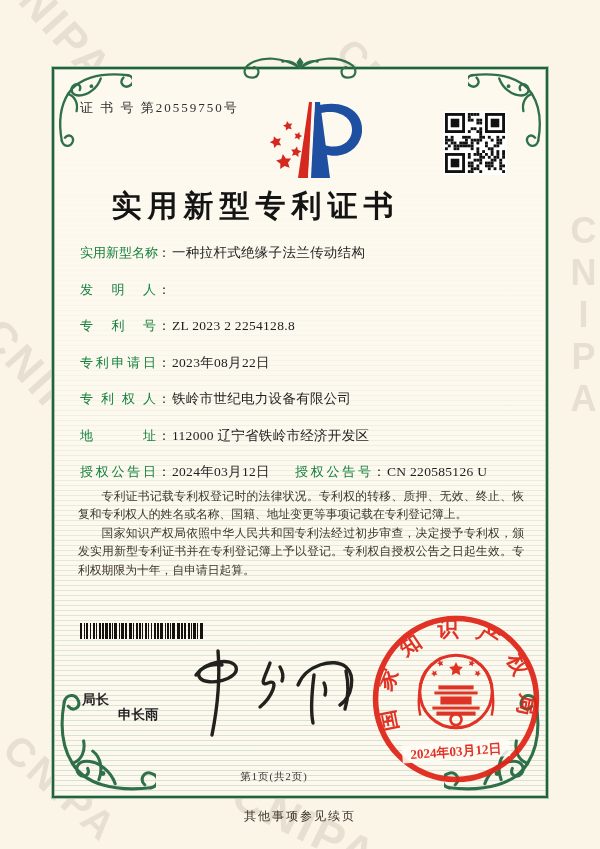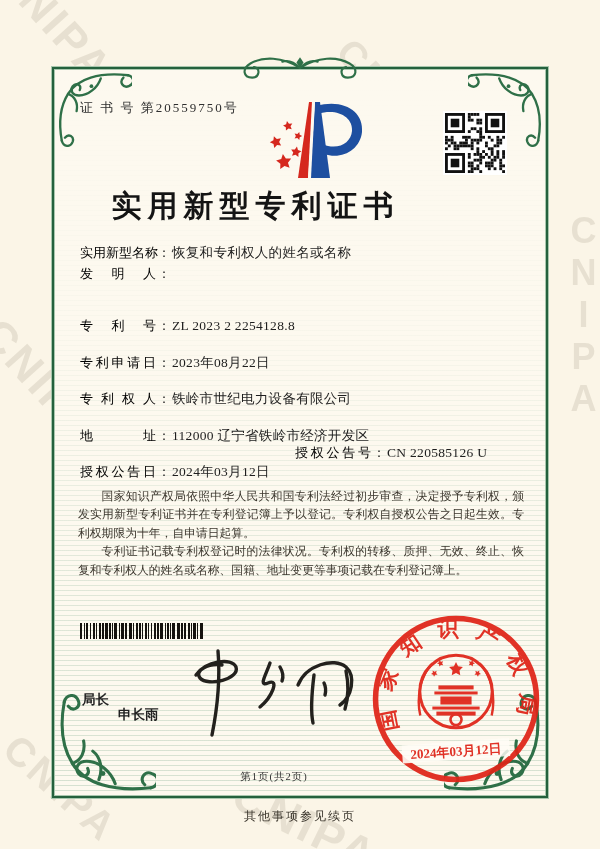--- a/index.html
+++ b/index.html
@@ -38,21 +38,21 @@
   .orn{position:absolute;z-index:3;pointer-events:none;}
   
   .content{position:absolute;inset:0;z-index:4;}
   .certno{position:absolute;left:80px;top:99px;font-size:13px;letter-spacing:2px;color:#2f2f2f;}
   .title{
     position:absolute;left:0;top:186px;width:511px;text-align:center;
     font-size:30px;font-weight:700;letter-spacing:6px;color:#141414;
   }
   .row{position:absolute;left:80px;display:flex;align-items:baseline;white-space:nowrap;}
   .flabel{
-    display:inline-block;width:76px;font-size:13px;color:#000000;
+    display:inline-block;width:76px;font-size:13px;color:#15803d;
     text-align:justify;text-align-last:justify;
   }
   .fcolon{display:inline-block;width:16px;text-align:center;font-size:13px;color:#262626;}
   .fvalue{font-size:13.5px;color:#1e1e1e;letter-spacing:0.3px;}
   .paras{
     position:absolute;left:78px;top:487px;width:446px;
     font-size:11.8px;line-height:18.4px;color:#3a352c;text-align:justify;
   }
   .paras p{margin:0;text-indent:2em;}
   .barcode{position:absolute;left:80px;top:623px;width:212px;height:16px;font-size:0;}
@@ -291,23 +291,23 @@
         <rect x="0" y="40" width="20" height="20" fill="#111"></rect>
         <rect x="2.857142857142857" y="42.85714285714286" width="14.285714285714286" height="14.285714285714286" fill="#fff"></rect>
         <rect x="5.714285714285714" y="45.714285714285715" width="8.571428571428571" height="8.571428571428571" fill="#111"></rect>
       </svg></div>
 
   <div class="title">实用新型专利证书</div>
 
   <div class="row" style="top:244px;">
     <span class="flabel">实用新型名称</span>
       <span class="fcolon">：</span>
-      <span class="fvalue">恢复和专利权人的姓名或名称</span>
-  </div>
-  <div class="row" style="top:265px;">
+      <span class="fvalue">一种拉杆式绝缘子法兰传动结构</span>
+  </div>
+  <div class="row" style="top:281px;">
     <span class="flabel">发明人</span>
       <span class="fcolon">：</span>
   </div>
   <div class="row" style="top:317px;">
     <span class="flabel">专利号</span>
       <span class="fcolon">：</span>
       <span class="fvalue">ZL 2023 2 2254128.8</span>
   </div>
   <div class="row" style="top:354px;">
     <span class="flabel">专利申请日</span>
@@ -322,29 +322,29 @@
   <div class="row" style="top:427px;">
     <span class="flabel">地址</span>
       <span class="fcolon">：</span>
       <span class="fvalue">112000 辽宁省铁岭市经济开发区</span>
   </div>
   <div class="row" style="top:463px;">
     <span class="flabel">授权公告日</span>
       <span class="fcolon">：</span>
       <span class="fvalue">2024年03月12日</span>
   </div>
-  <div class="row" style="top:444px;left:295px;">
+  <div class="row" style="top:463px;left:295px;">
     <span class="flabel">授权公告号</span>
       <span class="fcolon">：</span>
       <span class="fvalue">CN 220585126 U</span>
   </div>
 
   <div class="paras">
+    <p>专利证书记载专利权登记时的法律状况。专利权的转移、质押、无效、终止、恢复和专利权人的姓名或名称、国籍、地址变更等事项记载在专利登记簿上。</p>
     <p>国家知识产权局依照中华人民共和国专利法经过初步审查，决定授予专利权，颁发实用新型专利证书并在专利登记簿上予以登记。专利权自授权公告之日起生效。专利权期限为十年，自申请日起算。</p>
-    <p>专利证书记载专利权登记时的法律状况。专利权的转移、质押、无效、终止、恢复和专利权人的姓名或名称、国籍、地址变更等事项记载在专利登记簿上。</p>
   </div>
 
   <div class="barcode" id="barcode"><i style="width:2px"></i><b style="width:2px"></b><i style="width:1px"></i><b style="width:1px"></b><i style="width:2px"></i><b style="width:2px"></b><i style="width:1px"></i><b style="width:2px"></b><i style="width:2px"></i><b style="width:1px"></b><i style="width:1px"></i><b style="width:2px"></b><i style="width:2px"></i><b style="width:1px"></b><i style="width:2px"></i><b style="width:1px"></b><i style="width:3px"></i><b style="width:1px"></b><i style="width:2px"></i><b style="width:1px"></b><i style="width:1px"></i><b style="width:1px"></b><i style="width:3px"></i><b style="width:2px"></b><i style="width:1px"></i><b style="width:1px"></b><i style="width:3px"></i><b style="width:1px"></b><i style="width:2px"></i><b style="width:2px"></b><i style="width:3px"></i><b style="width:1px"></b><i style="width:1px"></i><b style="width:2px"></b><i style="width:2px"></i><b style="width:1px"></b><i style="width:2px"></i><b style="width:1px"></b><i style="width:1px"></i><b style="width:2px"></b><i style="width:2px"></i><b style="width:1px"></b><i style="width:1px"></i><b style="width:2px"></b><i style="width:1px"></i><b style="width:2px"></b><i style="width:2px"></i><b style="width:1px"></b><i style="width:2px"></i><b style="width:1px"></b><i style="width:3px"></i><b style="width:2px"></b><i style="width:1px"></i><b style="width:1px"></b><i style="width:2px"></i><b style="width:1px"></b><i style="width:1px"></i><b style="width:1px"></b><i style="width:3px"></i><b style="width:2px"></b><i style="width:3px"></i><b style="width:1px"></b><i style="width:2px"></i><b style="width:1px"></b><i style="width:2px"></i><b style="width:2px"></b><i style="width:2px"></i><b style="width:1px"></b><i style="width:1px"></i><b style="width:1px"></b><i style="width:3px"></i><b style="width:1px"></b><i style="width:1px"></i><b style="width:2px"></b><i style="width:3px"></i><b style="width:2px"></b></div>
 
   <div class="sig-title">局长</div>
   <div class="sig-name">申长雨</div>
 
   <svg class="signature" viewBox="0 0 230 95">
     <g fill="none" stroke="#23211d" stroke-width="3.4" stroke-linecap="round">
       <path d="M48,30 C58,16 84,12 88,22 C92,34 60,42 52,33 C46,26 60,18 74,20"></path>

